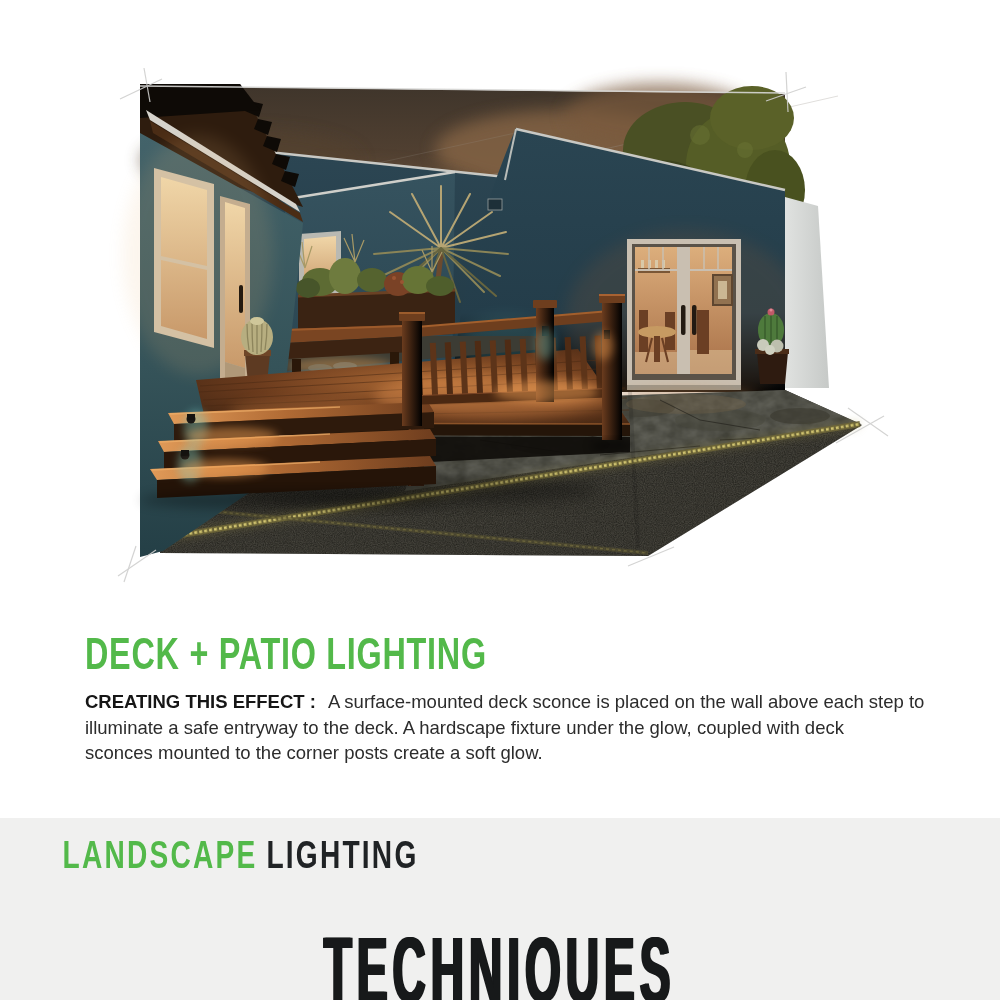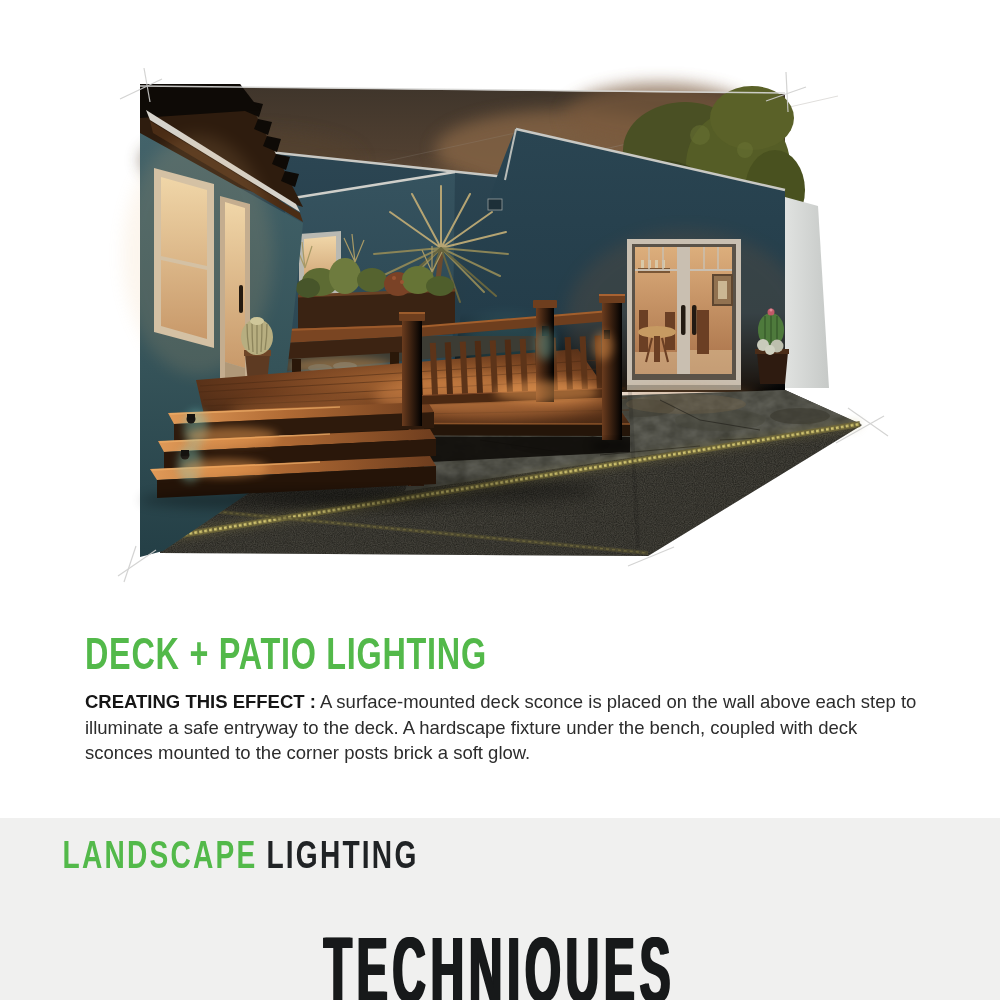--- a/index.html
+++ b/index.html
@@ -7,21 +7,21 @@
   .page { position:relative; width:1000px; height:1000px; background:#ffffff; }
 
   .illustration { position:absolute; left:0; top:0; width:1000px; height:600px; }
 
   .content { position:absolute; left:85px; top:630px; width:845px; }
   .heading { color:#53b94a; font-size:45px; font-weight:700; letter-spacing:1px; line-height:48px; white-space:nowrap; }
   .squeeze { display:inline-block; transform:scaleX(.72); transform-origin:0 50%; }
   .para { margin-top:13px; font-size:18.5px; line-height:25.5px; color:#2c2c2c; }
   .para .line { white-space:nowrap; }
   .p2 { margin-top:11px; }
-  .bold-label { font-weight:700; color:#161616; margin-right:4px; }
+  .bold-label { font-weight:700; color:#161616; margin-right:12px; }
 
   .footer { position:absolute; left:0; top:818px; width:1000px; height:182px; background:#f0f0ef; }
   .brand-line { position:absolute; top:836px; left:0; width:800px; 
     font-size:38px; font-weight:700; letter-spacing:3px; white-space:nowrap; line-height:1; }
   .brand-line .squeeze-c { display:inline-block; transform:scaleX(.74); transform-origin:50% 0; }
   .brand-green { color:#53b94a; margin-right:12px; }
   .brand-dark { color:#202325; }
   .footer-title { position:absolute; top:924px; left:0; width:1000px; text-align:center;
     font-size:92px; font-weight:700; letter-spacing:10px; color:#17191a; white-space:nowrap; line-height:1; }
   .footer-title .squeeze-t { display:inline-block; transform:scaleX(.5); transform-origin:50% 0;
@@ -388,22 +388,22 @@
     </g>
   </svg>
   </div>
 
   <div class="content">
     <div class="heading"><span class="squeeze">DECK + PATIO LIGHTING</span></div>
 
 
     <div class="para p2">
       <div class="line"><span class="bold-label">CREATING THIS EFFECT :</span><span>A surface-mounted deck sconce is placed on the wall above each step to</span></div>
-      <div class="line">illuminate a safe entryway to the deck. A hardscape fixture under the bench, coupled with deck</div>
-      <div class="line">sconces mounted to the corner posts brick a soft glow.</div>
+      <div class="line">illuminate a safe entryway to the deck. A hardscape fixture under the glow, coupled with deck</div>
+      <div class="line">sconces mounted to the corner posts create a soft glow.</div>
     </div>
   </div>
 
   <div class="footer"></div>
   <div class="brand-line">
     <span class="squeeze-c"><span class="brand-green">LANDSCAPE</span><span class="brand-dark">LIGHTING</span></span>
   </div>
   <div class="footer-title">
     <span class="squeeze-t">TECHNIQUES</span>
   </div>

